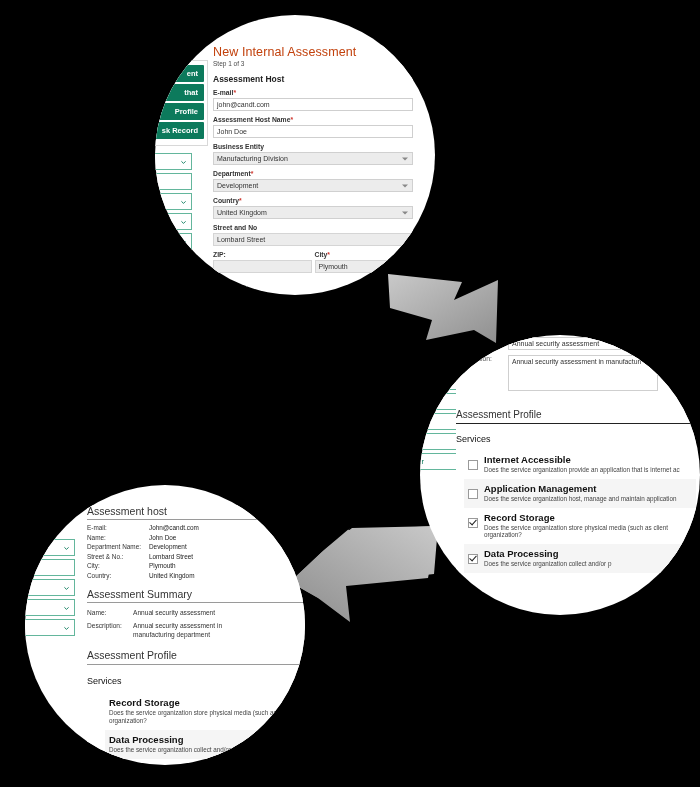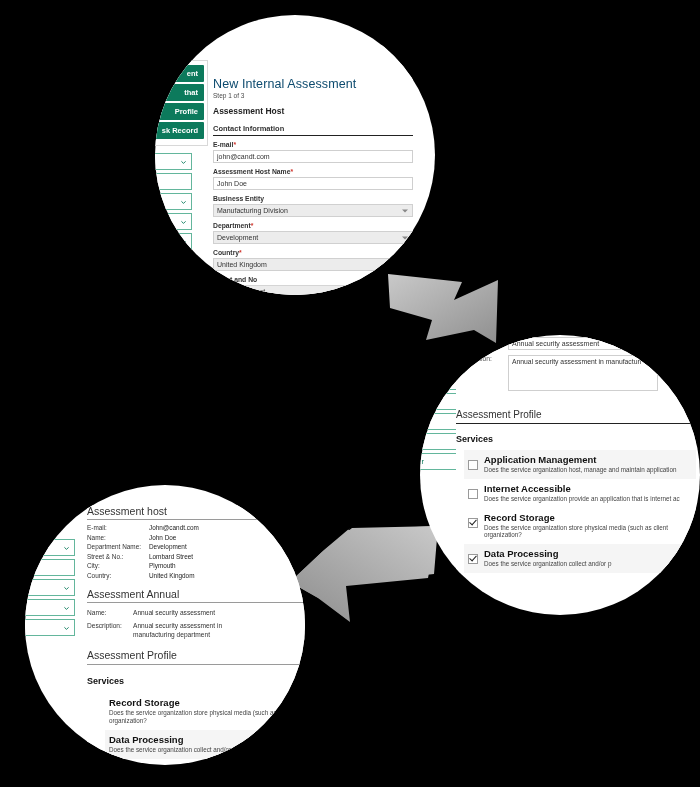--- a/index.html
+++ b/index.html
@@ -27,21 +27,21 @@
   .selbox{position:relative;border:1px solid #63b69c;background:#fff;height:17px;
           margin-bottom:3px;font-size:7.5px;color:#0c7a5c;
           display:flex;align-items:center;padding-left:4px;box-sizing:border-box;
           white-space:nowrap;overflow:hidden;}
   .selbox .chev{position:absolute;right:4px;top:50%;transform:translateY(-50%);
                 width:7px;height:7px;}
   .selbox.plain{color:#333;}
 
   
   .panel{position:absolute;background:#fff;}
-  .h1{color:#0c4a6e;font-size:12.5px;font-weight:normal;letter-spacing:.1px;margin-top:32px;}
+  .h1{color:#c2410c;font-size:12.5px;font-weight:normal;letter-spacing:.1px;}
   .step{color:#4a4a4a;font-size:6.5px;margin-top:1px;}
   .h2{color:#222;font-size:8.5px;font-weight:bold;margin-top:7px;}
   .sec{color:#333;font-size:7.5px;font-weight:bold;border-bottom:1.4px solid #222;
        padding-bottom:2px;margin-top:8px;}
   .lbl{color:#333;font-size:6.8px;font-weight:bold;margin-top:5px;margin-bottom:2px;}
   .req{color:#d0342c;}
   .inp{border:1px solid #cfcfcf;background:#fff;height:13px;font-size:7px;color:#333;
        display:flex;align-items:center;padding-left:3px;box-sizing:border-box;}
   .inp.grey{background:#ececec;border-color:#d5d5d5;}
   .sel{border:1px solid #d0d0d0;background:#ececec;height:13px;font-size:7px;color:#333;
@@ -52,21 +52,21 @@
   .row2{display:flex;gap:3px;}
   .row2 > div{flex:1;}
   .tealbox{border:1px solid #7fc3ac;background:#fff;height:16px;}
 
   
   .kvlabel{font-size:6.8px;color:#555;}
   .ta{border:1px solid #cfcfcf;background:#fff;font-size:6.8px;color:#333;
       padding:2px 3px;box-sizing:border-box;}
   .secline{color:#333;font-size:10px;font-weight:normal;border-bottom:1.3px solid #222;
            padding-bottom:3px;}
-  .svchead{font-size:9px;font-weight:bold;color:#111;}
+  .svchead{font-size:9px;font-weight:normal;color:#111;}
   .svcrow{display:flex;gap:6px;padding:5px 0 5px 4px;}
   .svcrow.alt{background:#f5f5f5;}
   .cbx{width:8px;height:8px;border:1px solid #9a9a9a;background:#fff;flex:0 0 auto;
        margin-top:5px;position:relative;}
   .cbx.on:after{content:"";position:absolute;left:2px;top:-1px;width:3px;height:6px;
        border:solid #222;border-width:0 1.2px 1.2px 0;transform:rotate(42deg);}
   .svctitle{font-size:9.5px;font-weight:bold;color:#111;line-height:1.05;}
   .svcdesc{font-size:6.3px;color:#444;line-height:1.25;margin-top:1px;}
 
   
@@ -142,21 +142,20 @@
             </svg>
         </div>
       </div>
 
       <div class="tealbox" style="position:absolute;left:85px;top:281px;width:50px;"></div>
 
       <div class="panel" style="left:103px;top:40px;width:200px;">
         <div class="h1">New Internal Assessment</div>
         <div class="step">Step 1 of 3</div>
         <div class="h2">Assessment Host</div>
-        <div class="sec">Contact Information</div>
 
         <div class="lbl">
           <span>E-mail</span><span class="req">*</span>
         </div>
         <div class="inp">john@candt.com</div>
 
         <div class="lbl">
           <span>Assessment Host Name</span><span class="req">*</span>
         </div>
         <div class="inp">John Doe</div>
@@ -246,35 +245,35 @@
 
         <div style="display:flex;gap:6px;margin-top:5px;">
           <div style="width:46px;" class="kvlabel">Description:</div>
           <div class="ta" style="width:150px;height:36px;">Annual security assessment in manufacturi</div>
         </div>
 
         <div class="secline" style="margin-top:18px;">Assessment Profile</div>
         <div class="svchead" style="margin-top:10px;">Services</div>
 
         <div style="margin-top:6px;padding-left:8px;">
+          <div class="svcrow">
+            <span class="cbx"></span>
+            <span>
+              <span class="svctitle" style="display:block;">Internet Accessible</span>
+              <span class="svcdesc" style="display:block;">Does the service organization provide an application that is internet ac</span>
+            </span>
+          </div>
           <div class="svcrow alt">
             <span class="cbx"></span>
             <span>
               <span class="svctitle" style="display:block;">Application Management</span>
               <span class="svcdesc" style="display:block;">Does the service organization host, manage and maintain application</span>
             </span>
           </div>
           <div class="svcrow">
-            <span class="cbx"></span>
-            <span>
-              <span class="svctitle" style="display:block;">Internet Accessible</span>
-              <span class="svcdesc" style="display:block;">Does the service organization provide an application that is internet ac</span>
-            </span>
-          </div>
-          <div class="svcrow">
             <span class="cbx on"></span>
             <span>
               <span class="svctitle" style="display:block;">Record Storage</span>
               <span class="svcdesc" style="display:block;">Does the service organization store physical media (such as client organization?</span>
             </span>
           </div>
           <div class="svcrow alt">
             <span class="cbx on"></span>
             <span>
               <span class="svctitle" style="display:block;">Data Processing</span>
@@ -343,21 +342,21 @@
           <div class="sumrow">
             <span class="k">City:</span>
             <span class="v">Plymouth</span>
           </div>
           <div class="sumrow">
             <span class="k">Country:</span>
             <span class="v">United Kingdom</span>
           </div>
         </div>
 
-        <div class="sumhead" style="margin-top:9px;">Assessment Annual</div>
+        <div class="sumhead" style="margin-top:9px;">Assessment Summary</div>
 
         <div style="margin-top:2px;">
           <div class="sumrow2">
             <span class="k">Name:</span>
             <span>Annual security assessment</span>
           </div>
           <div class="sumrow2">
             <span class="k">Description:</span>
             <span style="width:104px;line-height:1.3;">Annual security assessment in manufacturing department</span>
           </div>

